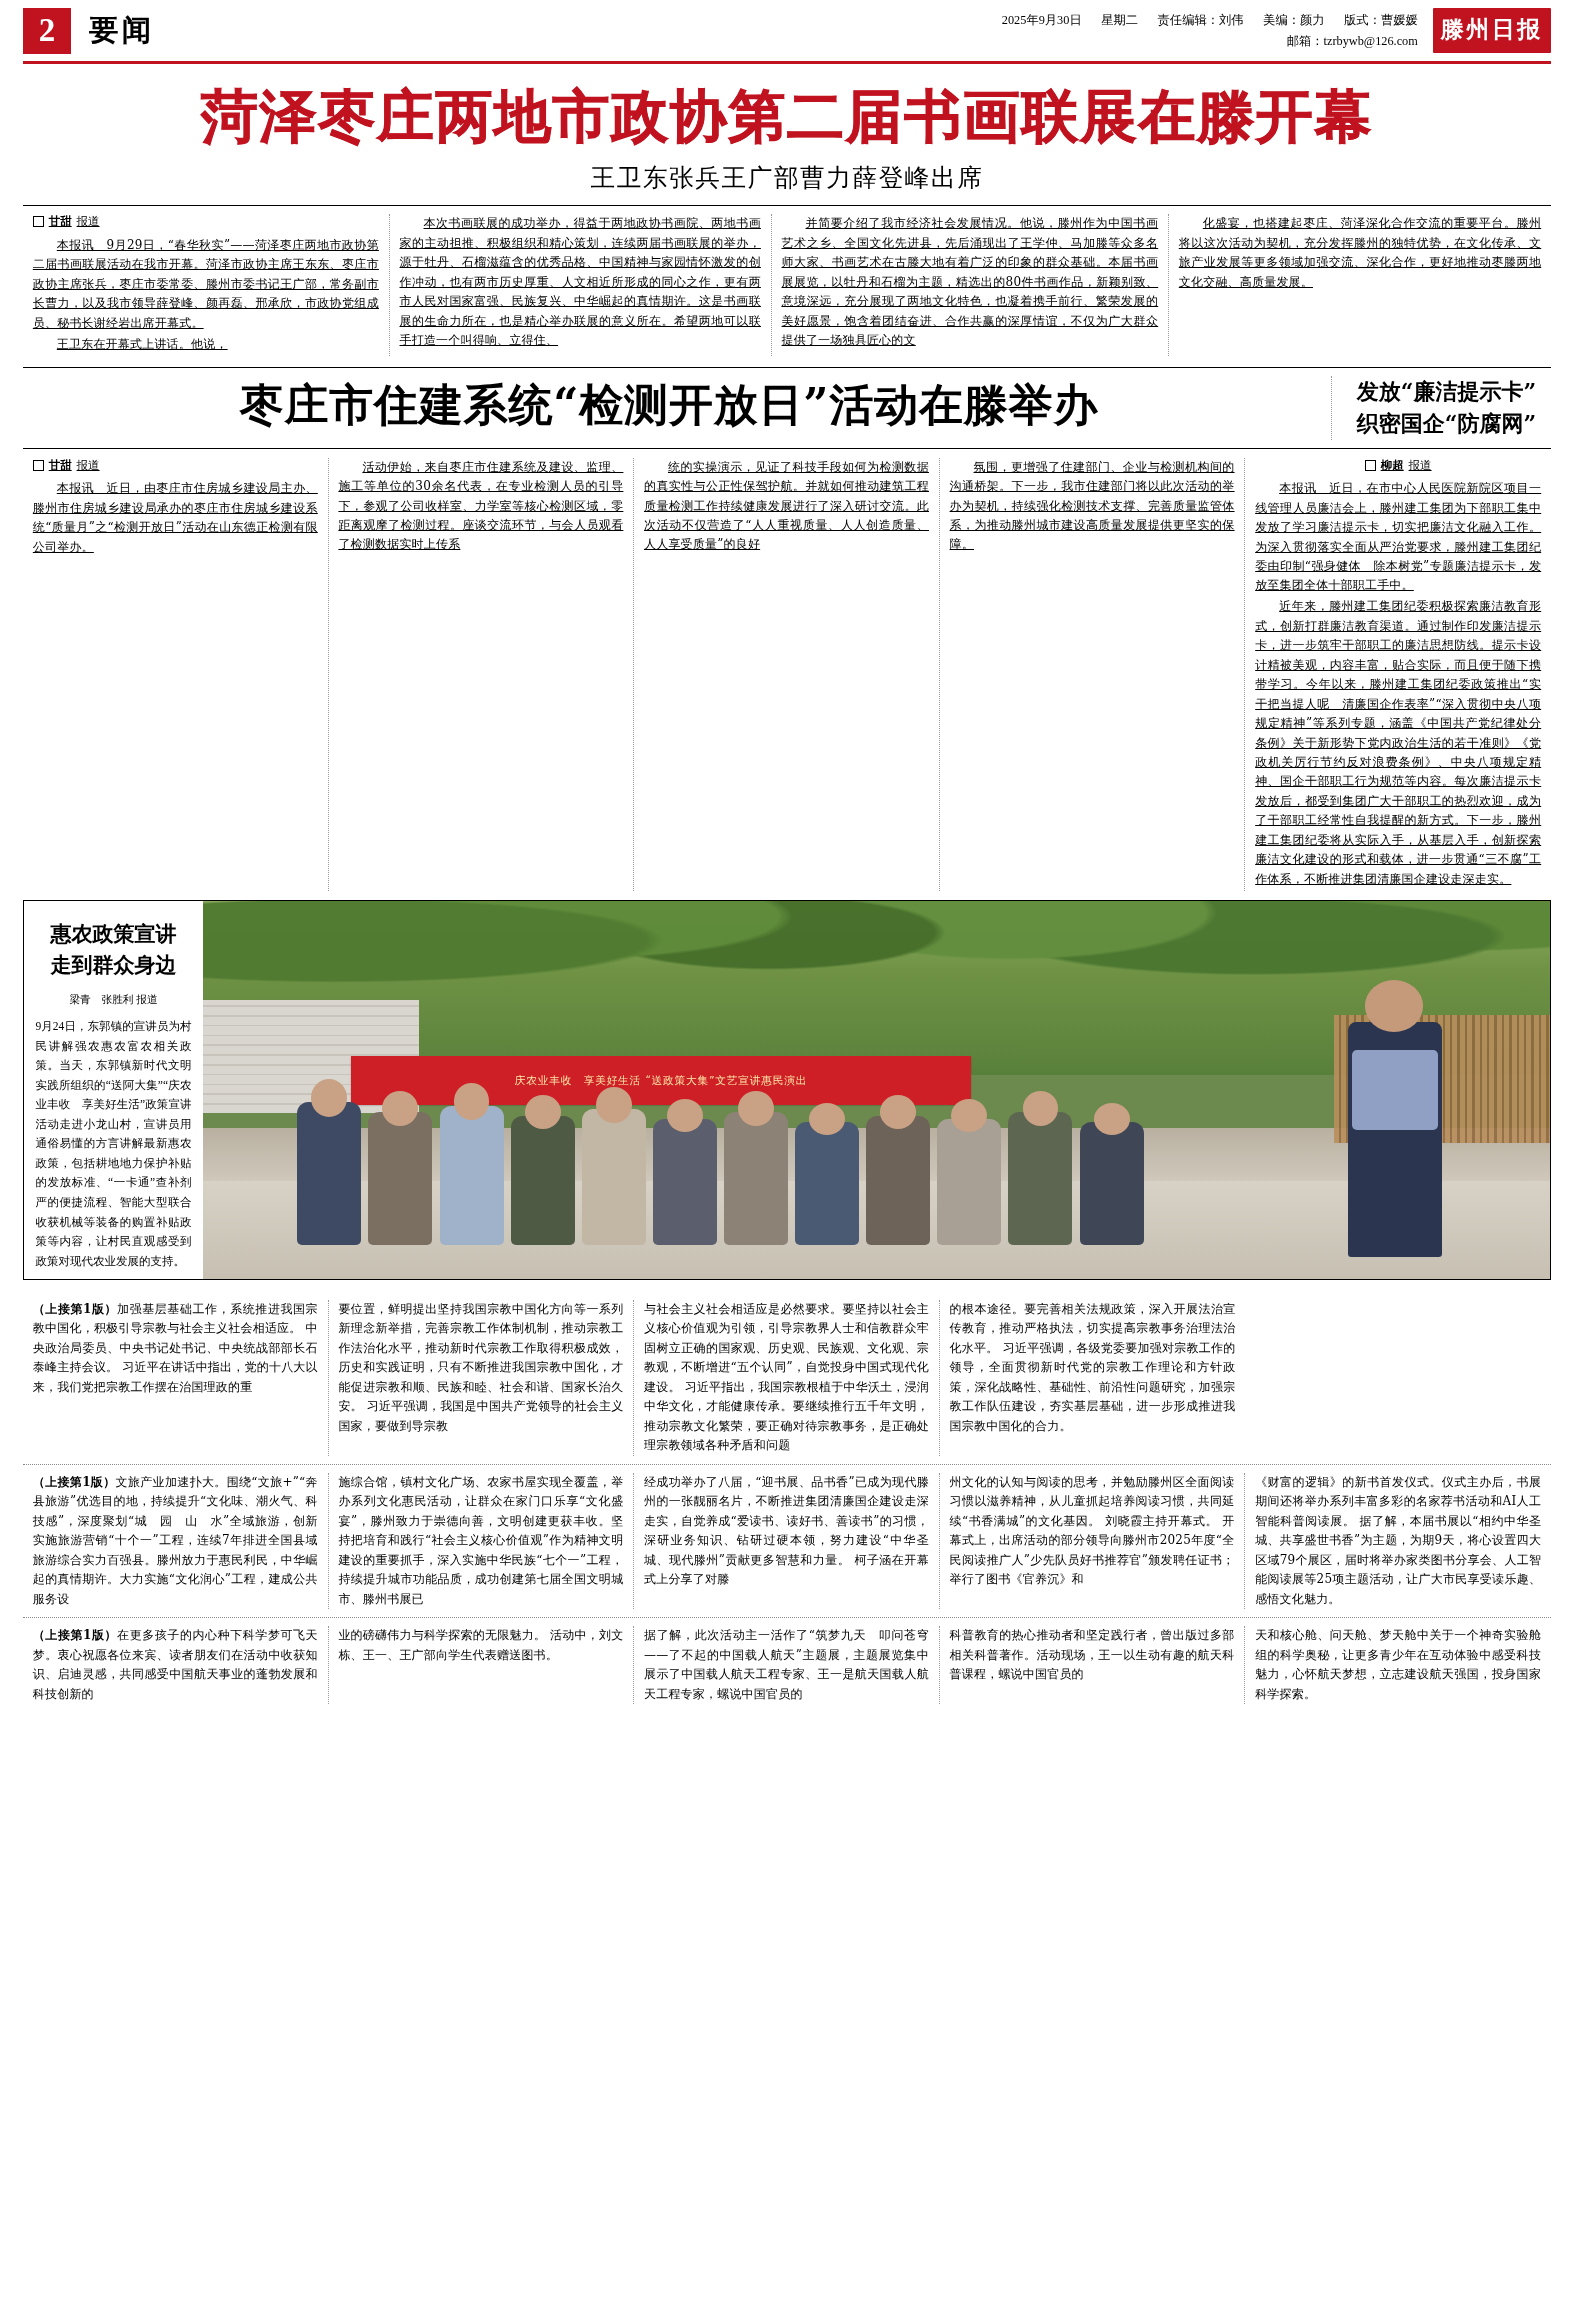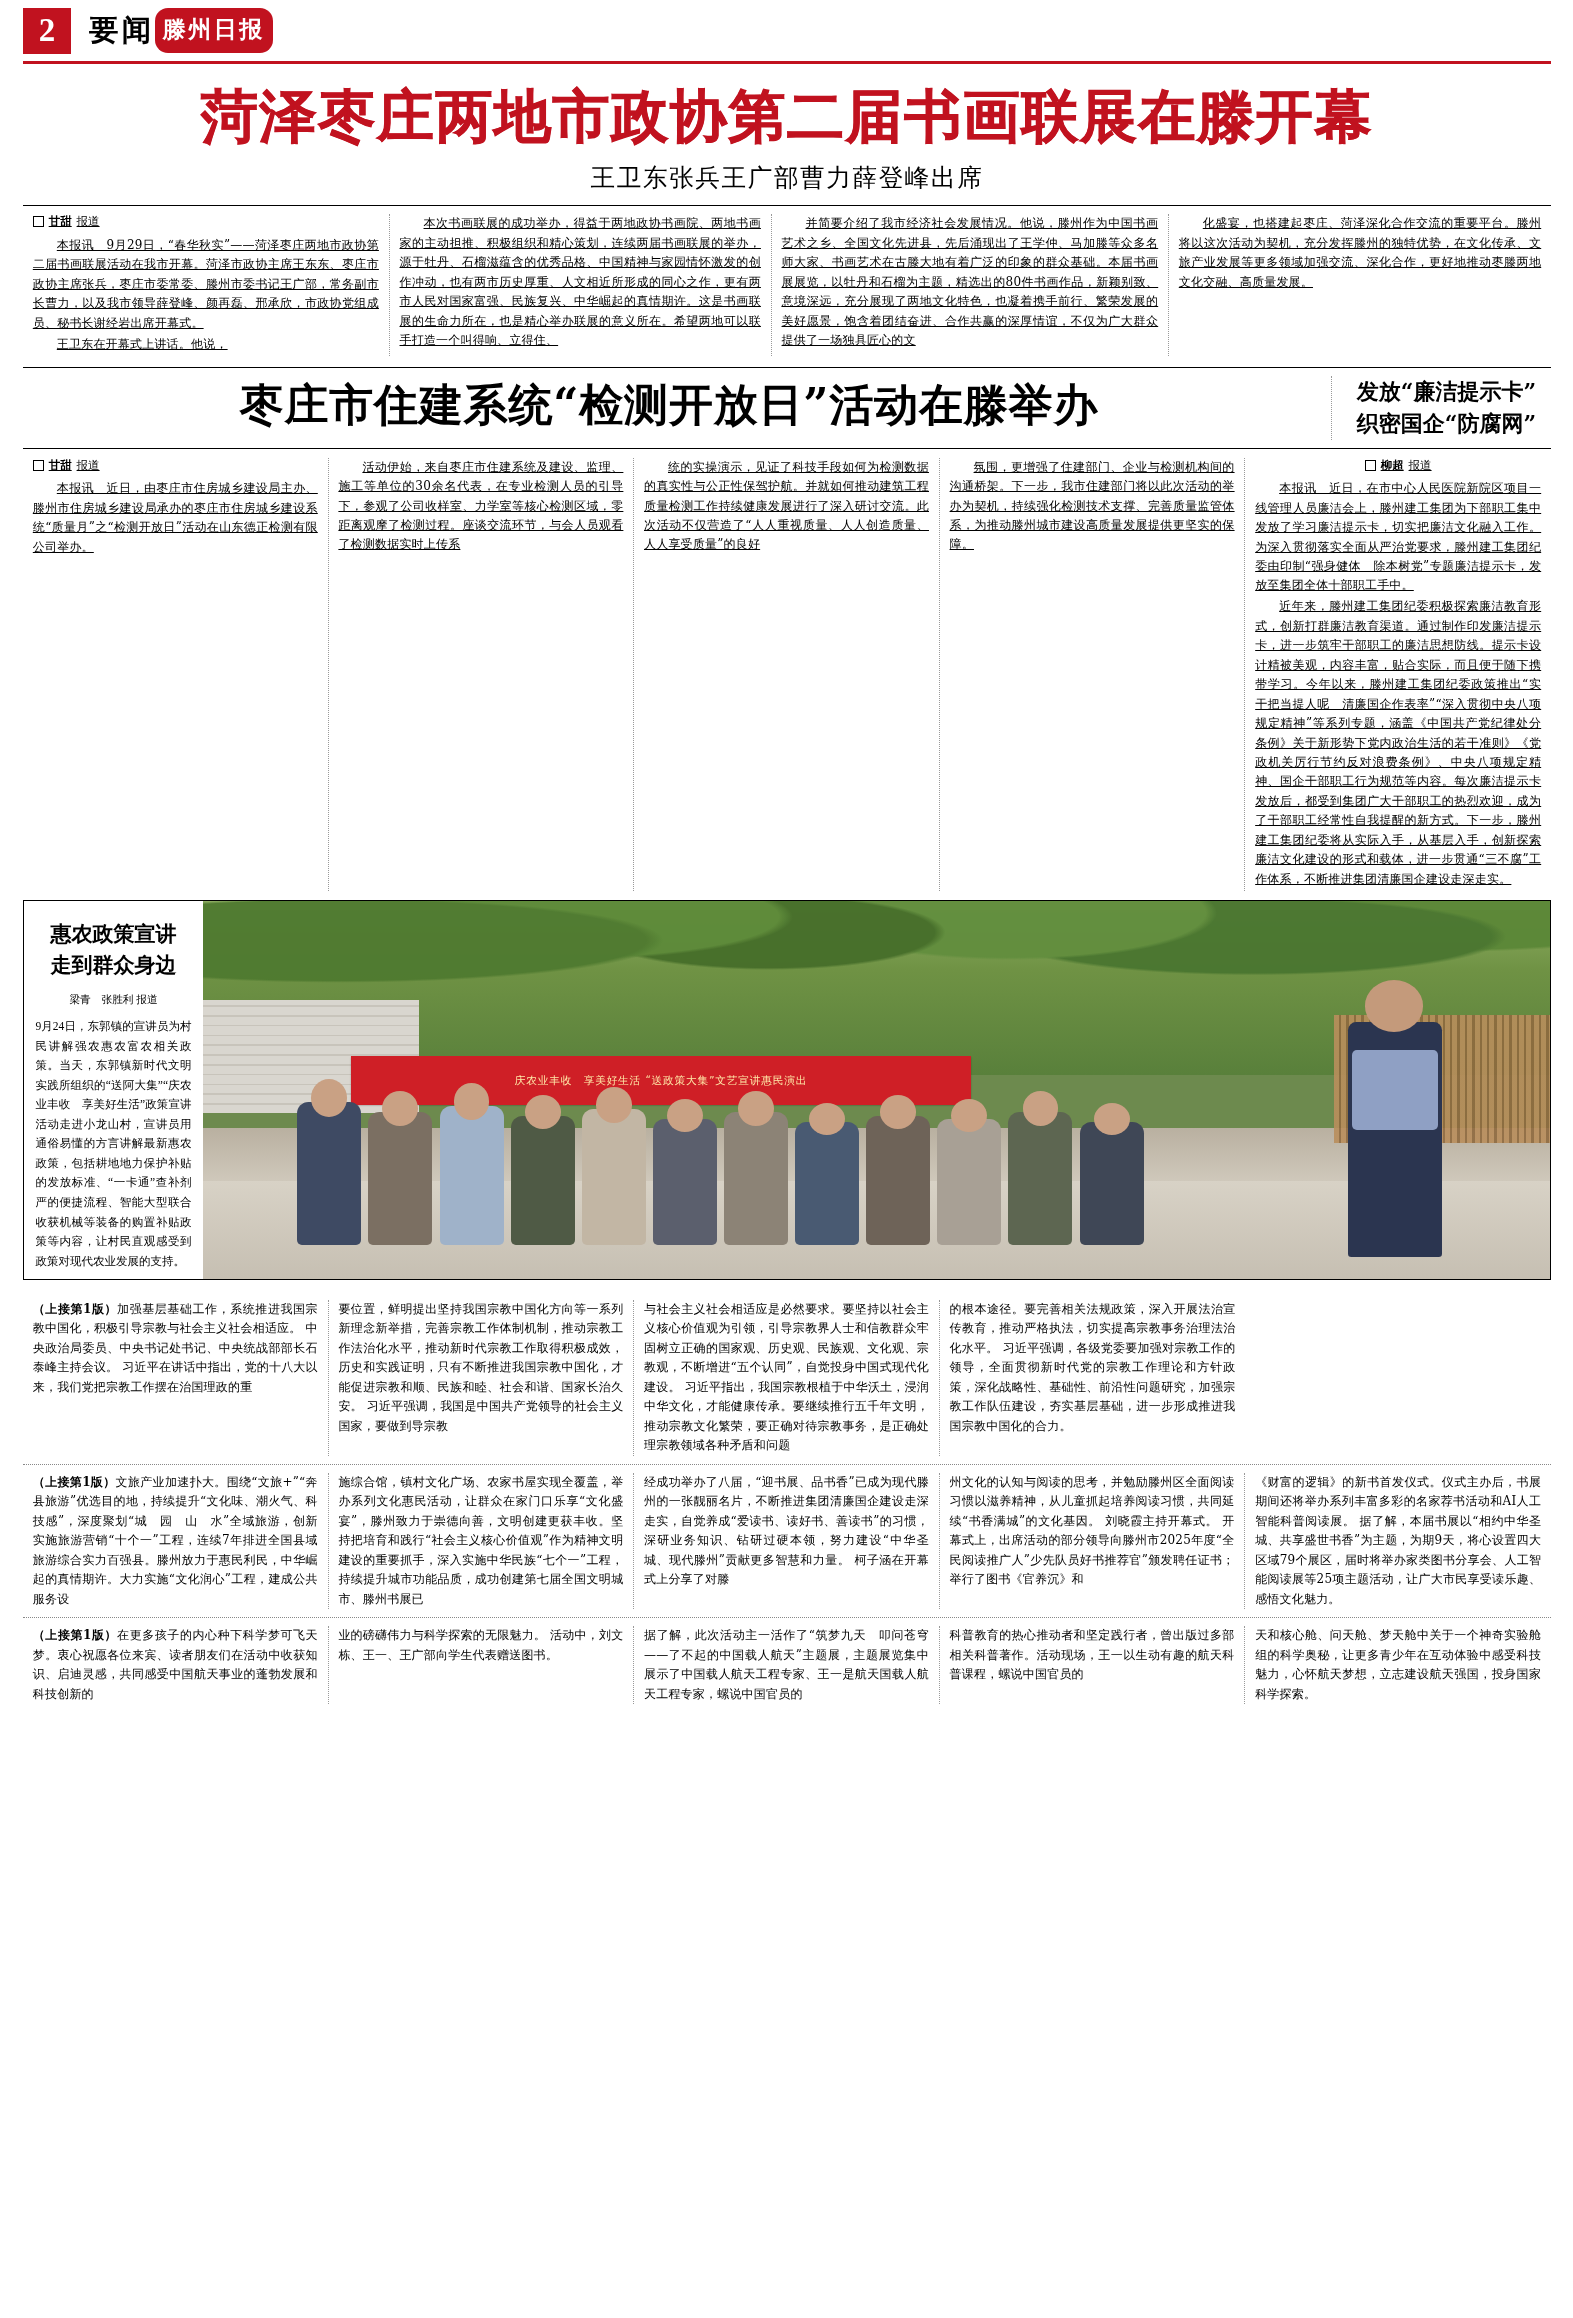--- a/index.html
+++ b/index.html
@@ -61,21 +61,21 @@
   .mast-meta .row1 span { margin-left: 16.4px; }
   .mast-logo {
     background: #c1121f;
     color: #fff;
     font-size: 23px;
     font-weight: bold;
     letter-spacing: 2.5px;
     padding: 5.7px 8.2px 7.4px 8.2px;
     writing-mode: horizontal-tb;
     font-family: "DejaVu Serif", "Liberation Serif", serif;
-    border-radius: 13px;
+    border-radius: 1px;
   }
 
   
   .headline1 {
     text-align: center;
     font-size: 57px;
     font-weight: bold;
     letter-spacing: 1.6px;
     color: #c1121f;
     margin: 14.8px 0 4.9px 0;
@@ -327,20 +327,32 @@
   }
 </style>
 </head>
 <body>
 
 <div class="page">
 
   <div class="masthead">
     <div class="page-num-box">2</div>
     <div class="section-title">要闻</div>
+    <div class="mast-meta">
+      <div class="row1">
+        <span>2025年9月30日</span>
+        <span>星期二</span>
+        <span>责任编辑：刘伟</span>
+        <span>美编：颜力</span>
+        <span>版式：曹媛媛</span>
+      </div>
+      <div class="row2">
+        <span>邮箱：tzrbywb@126.com</span>
+      </div>
+    </div>
     <div class="mast-logo">滕州日报</div>
   </div>
 
   <h1 class="headline1">菏泽枣庄两地市政协第二届书画联展在滕开幕</h1>
   <div class="subhead1">王卫东张兵王广部曹力薛登峰出席</div>
   <div class="rule-thick"></div>
 
   <div class="cols">
     <div class="col" style="width:24%">
       <div class="byline">

